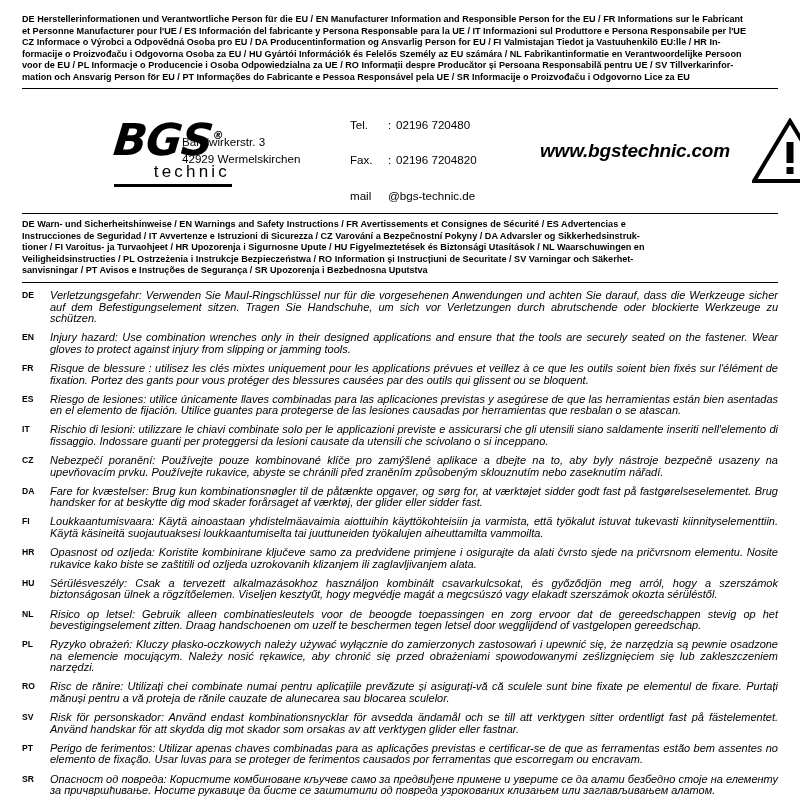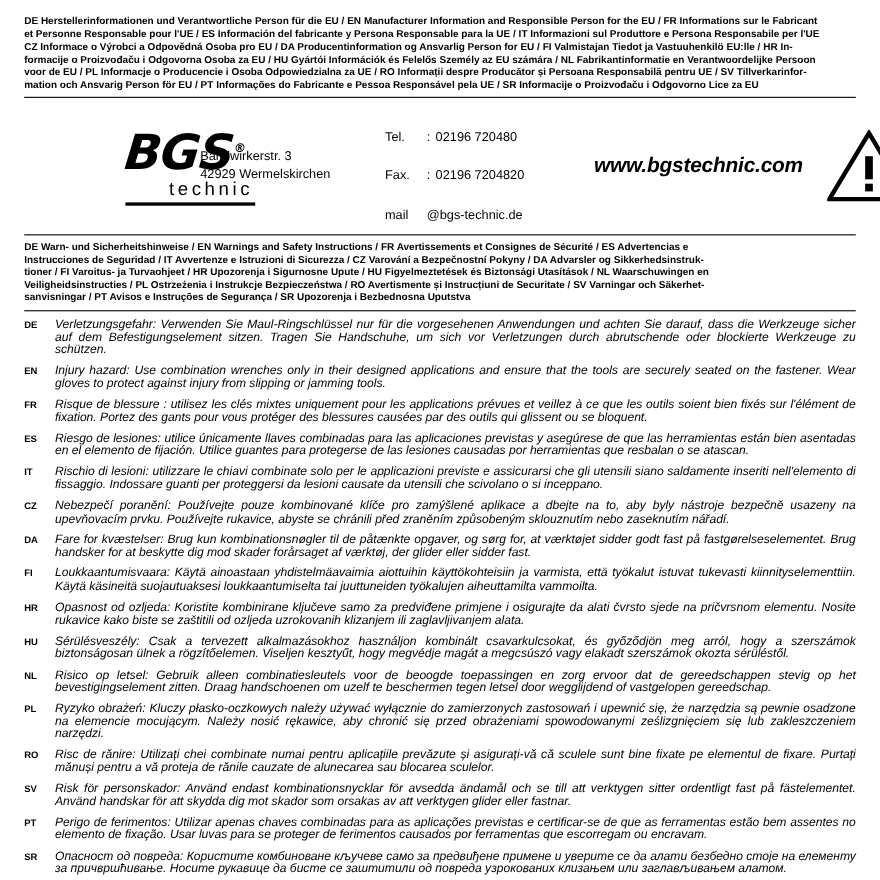--- a/index.html
+++ b/index.html
@@ -162,21 +162,21 @@
   }
 </style>
 </head>
 <body>
 
 <div class="page">
 
   <div class="header-langs">
     <div id="mfg-lines">
         <div><span class="lang">DE </span><span>Herstellerinformationen und Verantwortliche Person für die EU</span><span class="sep"> / </span><span class="lang">EN </span><span>Manufacturer Information and Responsible Person for the EU</span><span class="sep"> / </span><span class="lang">FR </span><span>Informations sur le Fabricant</span></div>
-        <div><span>et Personne Responsable pour l'UE</span><span class="sep"> / </span><span class="lang">ES </span><span>Información del fabricante y Persona Responsable para la UE</span><span class="sep"> / </span><span class="lang">IT </span><span>Informazioni sul Produttore e Persona Responsabile per l'UE</span></div>
+        <div><span>et Personne Manufacturer pour l'UE</span><span class="sep"> / </span><span class="lang">ES </span><span>Información del fabricante y Persona Responsable para la UE</span><span class="sep"> / </span><span class="lang">IT </span><span>Informazioni sul Produttore e Persona Responsabile per l'UE</span></div>
         <div><span class="lang">CZ </span><span>Informace o Výrobci a Odpovědná Osoba pro EU</span><span class="sep"> / </span><span class="lang">DA </span><span>Producentinformation og Ansvarlig Person for EU</span><span class="sep"> / </span><span class="lang">FI </span><span>Valmistajan Tiedot ja Vastuuhenkilö EU:lle</span><span class="sep"> / </span><span class="lang">HR </span><span>In-</span></div>
         <div><span>formacije o Proizvođaču i Odgovorna Osoba za EU</span><span class="sep"> / </span><span class="lang">HU </span><span>Gyártói Információk és Felelős Személy az EU számára</span><span class="sep"> / </span><span class="lang">NL </span><span>Fabrikantinformatie en Verantwoordelijke Persoon</span></div>
         <div><span>voor de EU</span><span class="sep"> / </span><span class="lang">PL </span><span>Informacje o Producencie i Osoba Odpowiedzialna za UE</span><span class="sep"> / </span><span class="lang">RO </span><span>Informații despre Producător și Persoana Responsabilă pentru UE</span><span class="sep"> / </span><span class="lang">SV </span><span>Tillverkarinfor-</span></div>
         <div><span>mation och Ansvarig Person för EU</span><span class="sep"> / </span><span class="lang">PT </span><span>Informações do Fabricante e Pessoa Responsável pela UE</span><span class="sep"> / </span><span class="lang">SR </span><span>Informacije o Proizvođaču i Odgovorno Lice za EU</span></div>
       </div>
   </div>
 
   <hr class="rule">
 
   <div class="company-band">
@@ -223,21 +223,21 @@
     </div>
   </div>
 
   <hr class="rule">
 
   <div class="safety-langs">
     <div id="safety-lines">
         <div><span class="lang">DE </span><span>Warn- und Sicherheitshinweise</span><span class="sep"> / </span><span class="lang">EN </span><span>Warnings and Safety Instructions</span><span class="sep"> / </span><span class="lang">FR </span><span>Avertissements et Consignes de Sécurité</span><span class="sep"> / </span><span class="lang">ES </span><span>Advertencias e</span></div>
         <div><span>Instrucciones de Seguridad</span><span class="sep"> / </span><span class="lang">IT </span><span>Avvertenze e Istruzioni di Sicurezza</span><span class="sep"> / </span><span class="lang">CZ </span><span>Varování a Bezpečnostní Pokyny</span><span class="sep"> / </span><span class="lang">DA </span><span>Advarsler og Sikkerhedsinstruk-</span></div>
         <div><span>tioner</span><span class="sep"> / </span><span class="lang">FI </span><span>Varoitus- ja Turvaohjeet</span><span class="sep"> / </span><span class="lang">HR </span><span>Upozorenja i Sigurnosne Upute</span><span class="sep"> / </span><span class="lang">HU </span><span>Figyelmeztetések és Biztonsági Utasítások</span><span class="sep"> / </span><span class="lang">NL </span><span>Waarschuwingen en</span></div>
-        <div><span>Veiligheidsinstructies</span><span class="sep"> / </span><span class="lang">PL </span><span>Ostrzeżenia i Instrukcje Bezpieczeństwa</span><span class="sep"> / </span><span class="lang">RO </span><span>Avertismente și Instrucțiuni de Securitate</span><span class="sep"> / </span><span class="lang">SV </span><span>Varningar och Säkerhet-</span></div>
+        <div><span>Veiligheidsinstructies</span><span class="sep"> / </span><span class="lang">PL </span><span>Ostrzeżenia i Instrukcje Bezpieczeństwa</span><span class="sep"> / </span><span class="lang">RO </span><span>Information și Instrucțiuni de Securitate</span><span class="sep"> / </span><span class="lang">SV </span><span>Varningar och Säkerhet-</span></div>
         <div><span>sanvisningar</span><span class="sep"> / </span><span class="lang">PT </span><span>Avisos e Instruções de Segurança</span><span class="sep"> / </span><span class="lang">SR </span><span>Upozorenja i Bezbednosna Uputstva</span></div>
       </div>
   </div>
 
   <hr class="rule">
 
   <table class="instr">
     <tbody id="instr-body">
         <tr>
           <td class="code">DE</td>

